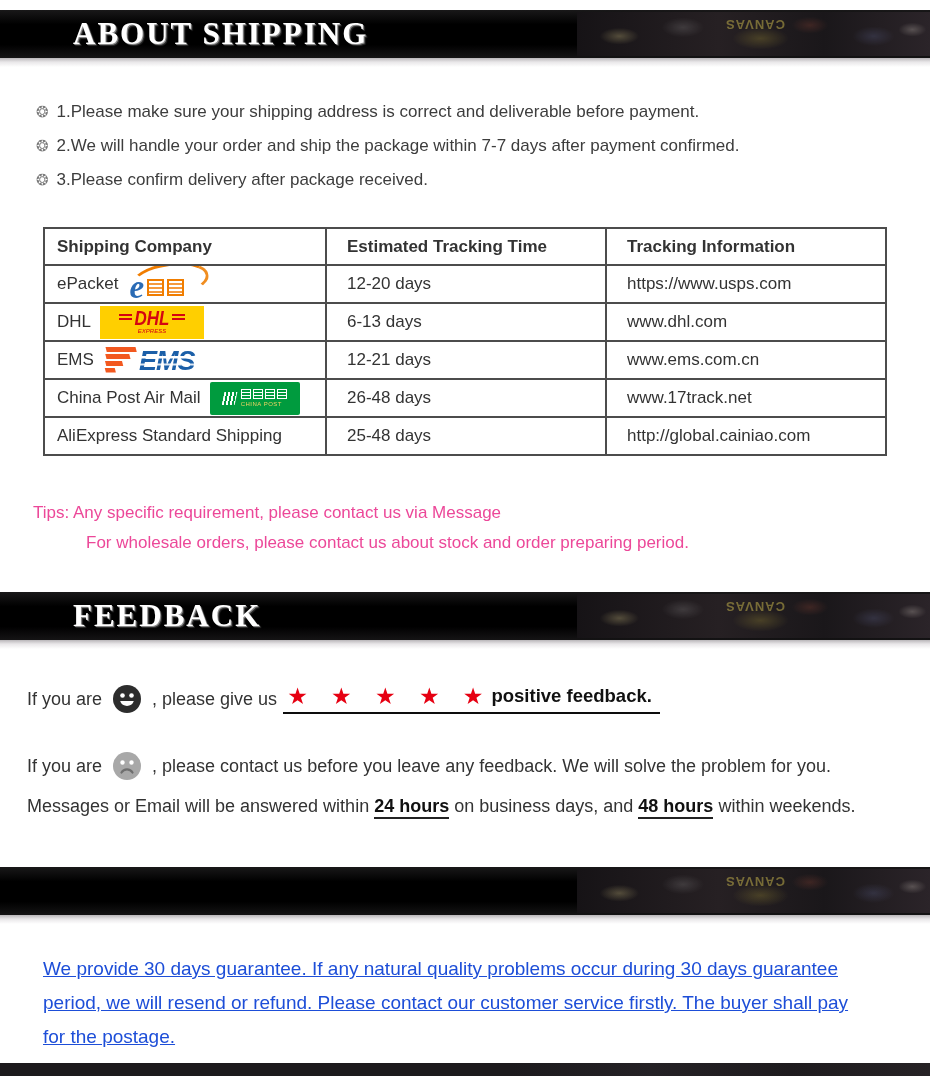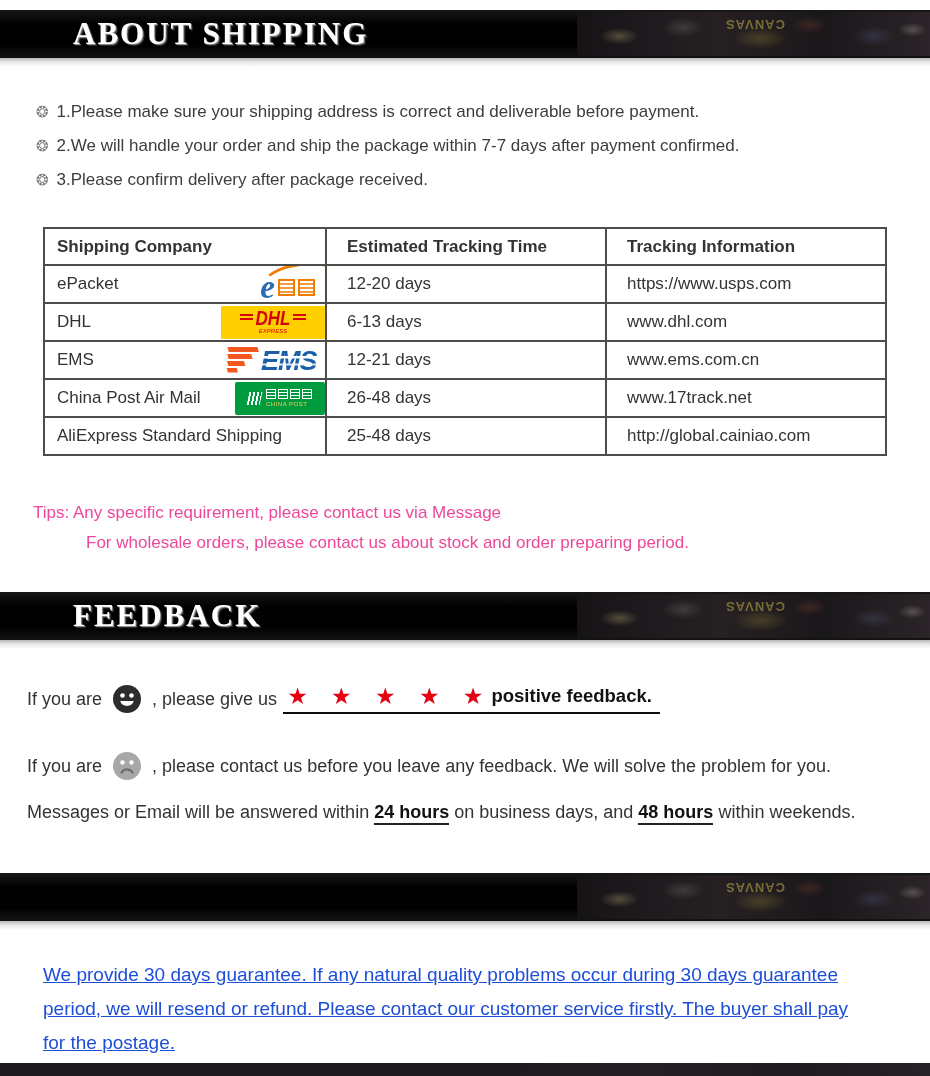--- a/index.html
+++ b/index.html
@@ -28,21 +28,21 @@
   .note { display:flex; align-items:center; height:34px; font-size:17px; color:#3d3d3d; }
   .note-icon { color:#7a7a7a; font-size:15px; margin-right:8px; font-family:"DejaVu Sans", sans-serif; }
 
   
   table.ship { border-collapse:collapse; table-layout:fixed; margin:30px 0 0 43px; width:842px; }
   table.ship th, table.ship td { border:2px solid #4c4c4c; font-size:17px; color:#333; overflow:hidden; white-space:nowrap; }
   table.ship th { height:37px; font-weight:bold; text-align:left; padding-left:12px; }
   table.ship td { height:38px; padding-left:12px; }
   col.c1 { width:282px; } col.c2 { width:280px; } col.c3 { width:280px; }
   table.ship th.t2, table.ship td.t2, table.ship th.t3, table.ship td.t3 { padding-left:20px; }
-  .company-cell { display:flex; align-items:center; gap:9px;justify-content:space-between; }
+  .company-cell { display:flex; align-items:center; gap:9px; }
 
   
   .epacket-logo { position:relative; display:inline-flex; align-items:flex-end; height:32px; padding:2px 10px 0 2px; }
   .ep-e { font-family:"Liberation Serif", serif; font-style:italic; font-weight:bold; font-size:33px; line-height:.8; color:#2a6bb5; margin-right:3px; }
   .ep-chars { display:inline-flex; gap:3px; margin-bottom:4px; }
   .cjk-faux-o { width:17px; height:17px; border:2px solid #f07d00; background:repeating-linear-gradient(180deg, transparent 0 2px, #f59a3e 2px 4px); }
   .ep-arc { position:absolute; left:4px; top:-5px; width:78px; height:34px; border:3px solid transparent; border-top:3px solid #f07d00; border-right:3px solid #f08d20; border-radius:50%; transform:rotate(-8deg); }
 
   .dhl-logo { width:104px; height:33px; background:#ffcf00; display:flex; flex-direction:column; align-items:center; justify-content:center; }
   .dhl-row { display:flex; align-items:center; gap:3px; }
@@ -63,21 +63,21 @@
   .tips-line2 { line-height:30px; padding-left:53px; }
 
   
   .fb-line1 { margin:30px 0 0 27px; display:flex; align-items:center; font-size:18px; color:#333; height:40px; }
   .face { margin:0 10px; flex:0 0 auto; }
   .fb-underline { display:inline-flex; align-items:center; border-bottom:2px solid #0d0d0d; padding:0 8px 4px 4px; margin-left:6px; }
   .stars { color:#e60012; font-size:23px; letter-spacing:8px; line-height:1; font-family:"DejaVu Sans", sans-serif; }
   .fb-positive { font-weight:bold; font-size:18.5px; color:#111; }
   .fb-block2 { margin:28px 0 0 27px; font-size:18px; color:#333; }
   .fb-sadline { display:flex; align-items:center; height:38px; }
-  .fb-replyline { margin-top:12px; line-height:30px; }
+  .fb-replyline { margin-top:6px; line-height:30px; }
   .hours { font-weight:bold; color:#111; border-bottom:2px solid #222; padding-bottom:1px; }
 
   
   .warranty-text { margin:28px 0 0 43px; font-size:19px; color:#1d4ed8;text-decoration:underline; }
   .warranty-text .wline { line-height:34px; }
 
   .bottom-bar { position:absolute; left:0; right:0; bottom:0; height:13px;
     background:linear-gradient(90deg,#1c1a1d 55%, #242125 70%, #1e1b1e 85%, #262225); }
 </style>
 </head>

